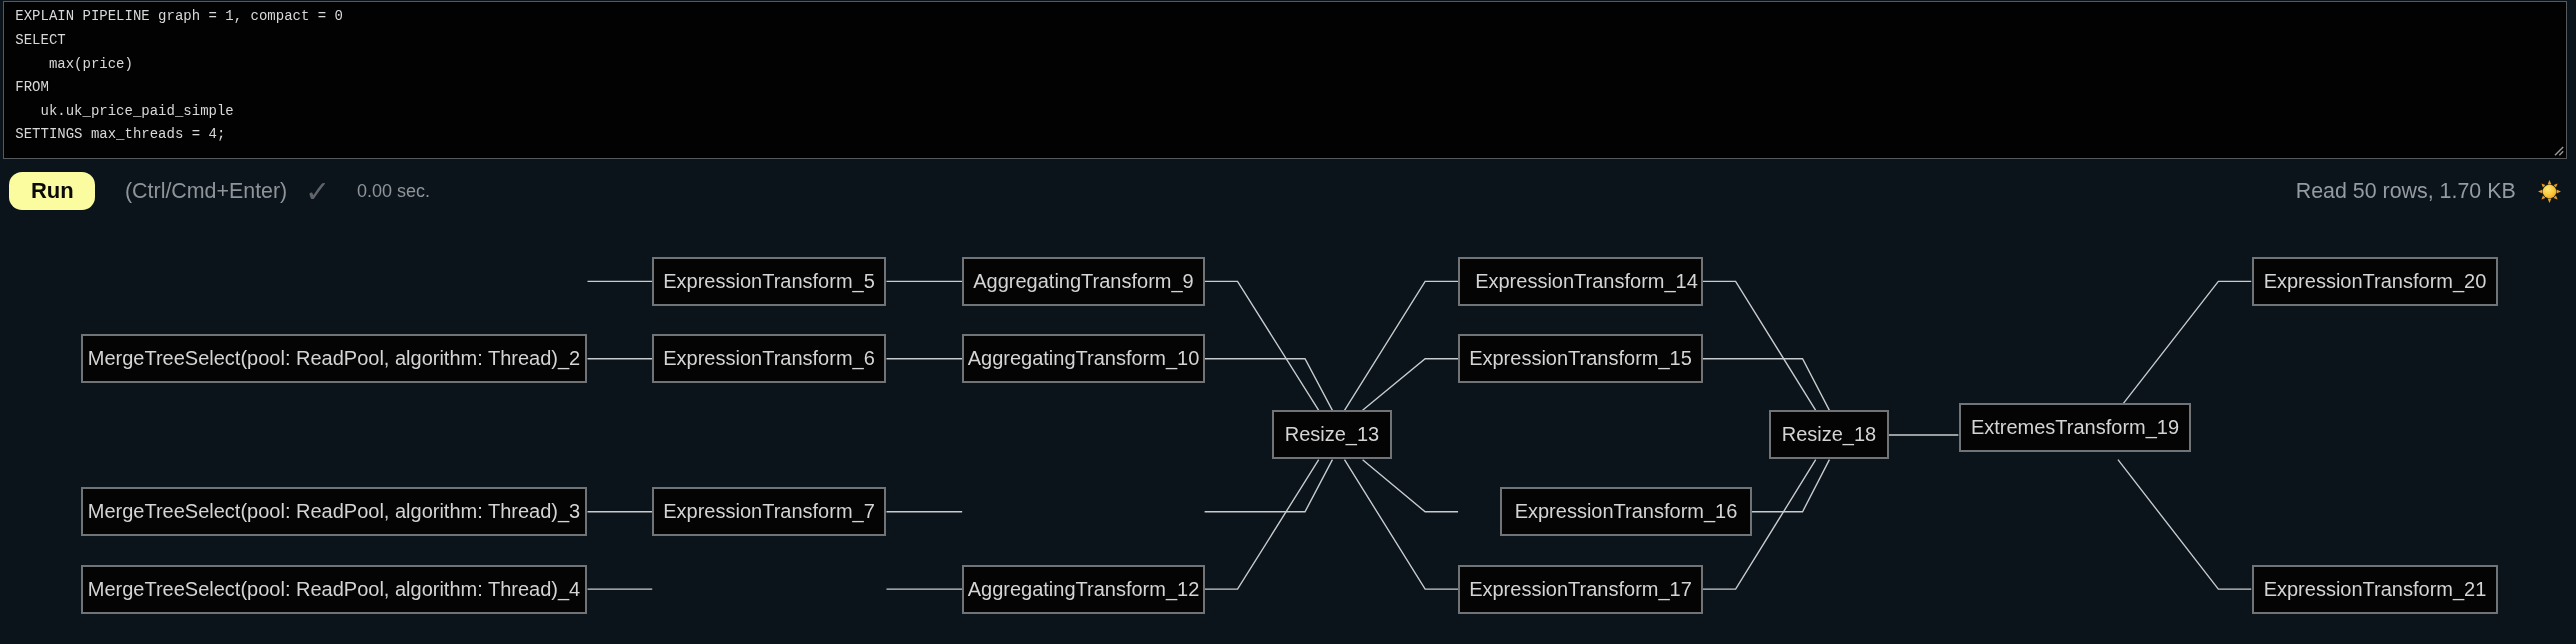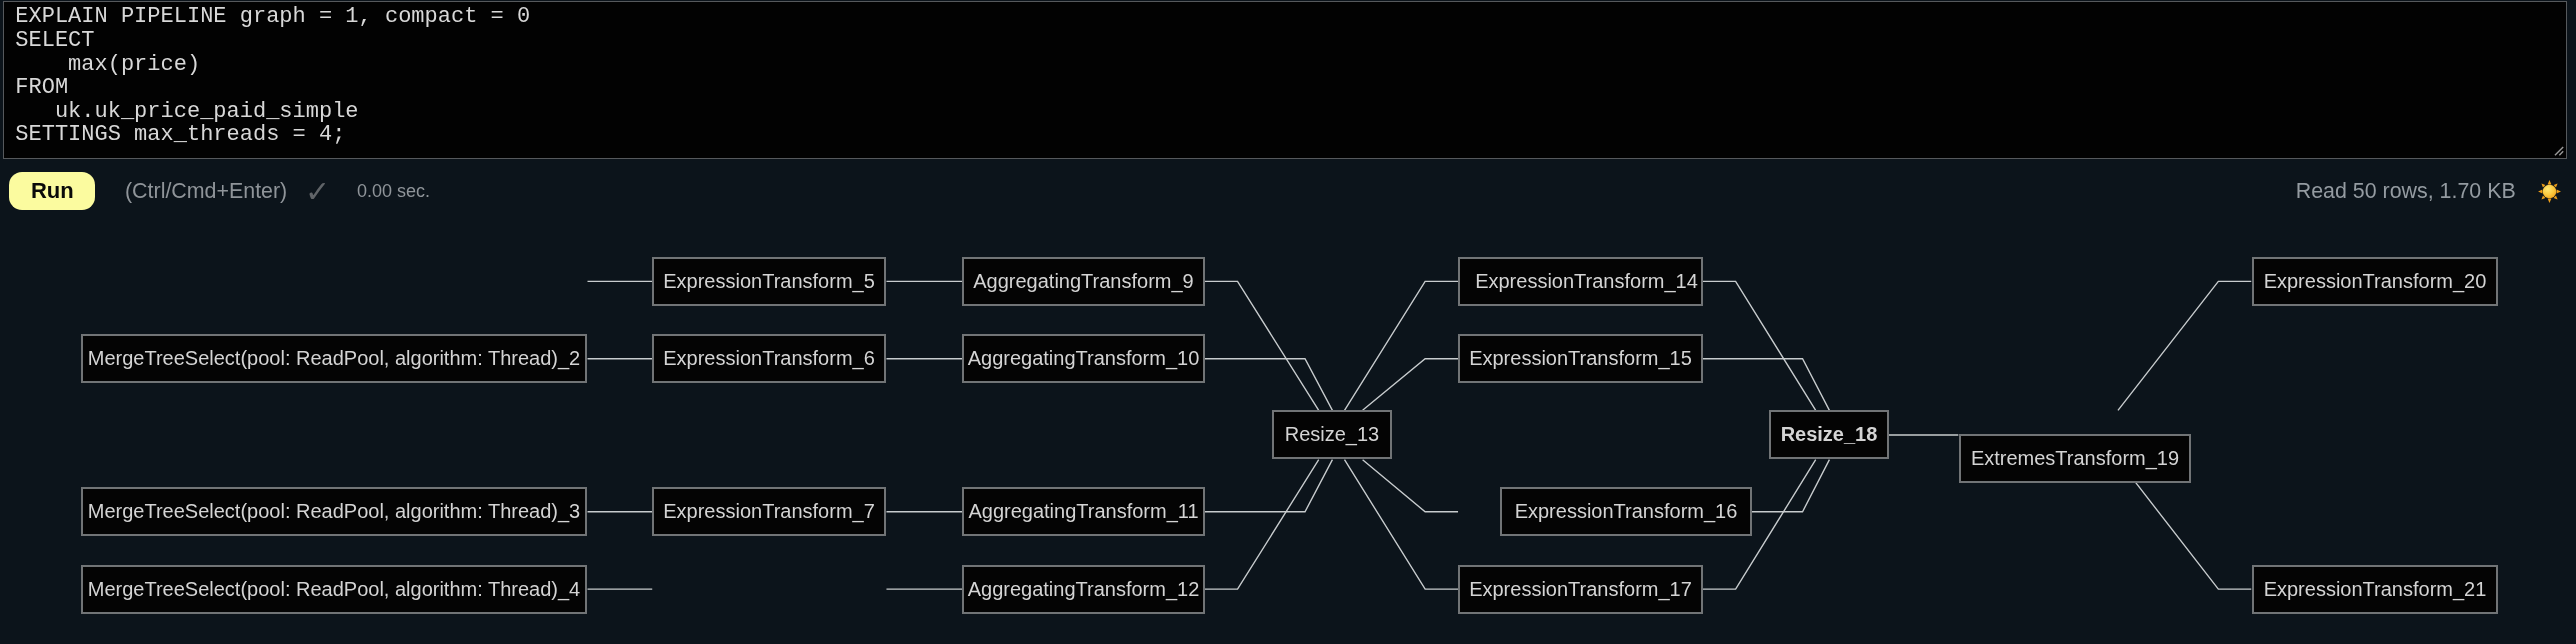--- a/index.html
+++ b/index.html
@@ -17,21 +17,21 @@
   }
   
   .editor{
     position:absolute;left:3.3px;top:1.1px;width:2564px;height:158px;
     background:var(--editor-bg);border:1.1px solid var(--editor-border);
     box-sizing:border-box;
   }
   .editor pre{
     margin:0;padding:3.3px 11px;
     font-family:"Liberation Mono","DejaVu Sans Mono",monospace;
-    font-size:22px;line-height:23.6px;color:var(--code-text);
+    font-size:14px;line-height:23.6px;color:var(--code-text);
     white-space:pre;
   }
   .grip{position:absolute;right:1.6px;bottom:1.6px;}
   
   .run{
     position:absolute;left:9.3px;top:172px;width:86px;height:38px;
     background:var(--run-button-bg);color:var(--run-button-text);
     border:none;border-radius:13px;
     font-family:"Liberation Sans",sans-serif;font-size:22px;font-weight:bold;
     cursor:pointer;
@@ -130,25 +130,24 @@
     </svg>
 
     <div class="node" style="left: 81px; top: 334px; width: 506px; height: 49px;">MergeTreeSelect(pool: ReadPool, algorithm: Thread)_2</div>
     <div class="node" style="left: 81px; top: 487px; width: 506px; height: 49px;">MergeTreeSelect(pool: ReadPool, algorithm: Thread)_3</div>
     <div class="node" style="left: 81px; top: 565px; width: 506px; height: 49px;">MergeTreeSelect(pool: ReadPool, algorithm: Thread)_4</div>
     <div class="node" style="left: 652px; top: 257px; width: 234px; height: 49px;">ExpressionTransform_5</div>
     <div class="node" style="left: 652px; top: 334px; width: 234px; height: 49px;">ExpressionTransform_6</div>
     <div class="node" style="left: 652px; top: 487px; width: 234px; height: 49px;">ExpressionTransform_7</div>
     <div class="node" style="left: 962px; top: 257px; width: 243px; height: 49px;">AggregatingTransform_9</div>
     <div class="node" style="left: 962px; top: 334px; width: 243px; height: 49px;">AggregatingTransform_10</div>
-    <div class="node" style="left: 962px; top: 487px; width: 243px; height: 49px;">AggregatingTransform_11</div>
     <div class="node" style="left: 962px; top: 565px; width: 243px; height: 49px;">AggregatingTransform_12</div>
     <div class="node" style="left: 1272px; top: 410px; width: 120px; height: 49px;">Resize_13</div>
     <div class="node" style="left: 1458px; top: 257px; width: 245px; height: 49px; padding-left: 12px;">ExpressionTransform_14</div>
     <div class="node" style="left: 1458px; top: 334px; width: 245px; height: 49px;">ExpressionTransform_15</div>
     <div class="node" style="left: 1500px; top: 487px; width: 252px; height: 49px;">ExpressionTransform_16</div>
     <div class="node" style="left: 1458px; top: 565px; width: 245px; height: 49px;">ExpressionTransform_17</div>
-    <div class="node" style="left: 1769px; top: 410px; width: 120px; height: 49px; font-weight: bold;">Resize_18</div>
-    <div class="node" style="left: 1959px; top: 434px; width: 232px; height: 49px;">ExtremesTransform_19</div>
+    <div class="node" style="left: 1769px; top: 410px; width: 120px; height: 49px;">Resize_18</div>
+    <div class="node" style="left: 1959px; top: 403px; width: 232px; height: 49px;">ExtremesTransform_19</div>
     <div class="node" style="left: 2252px; top: 257px; width: 246px; height: 49px;">ExpressionTransform_20</div>
     <div class="node" style="left: 2252px; top: 565px; width: 246px; height: 49px;">ExpressionTransform_21</div>
   </div>
 
 
 </body></html>

